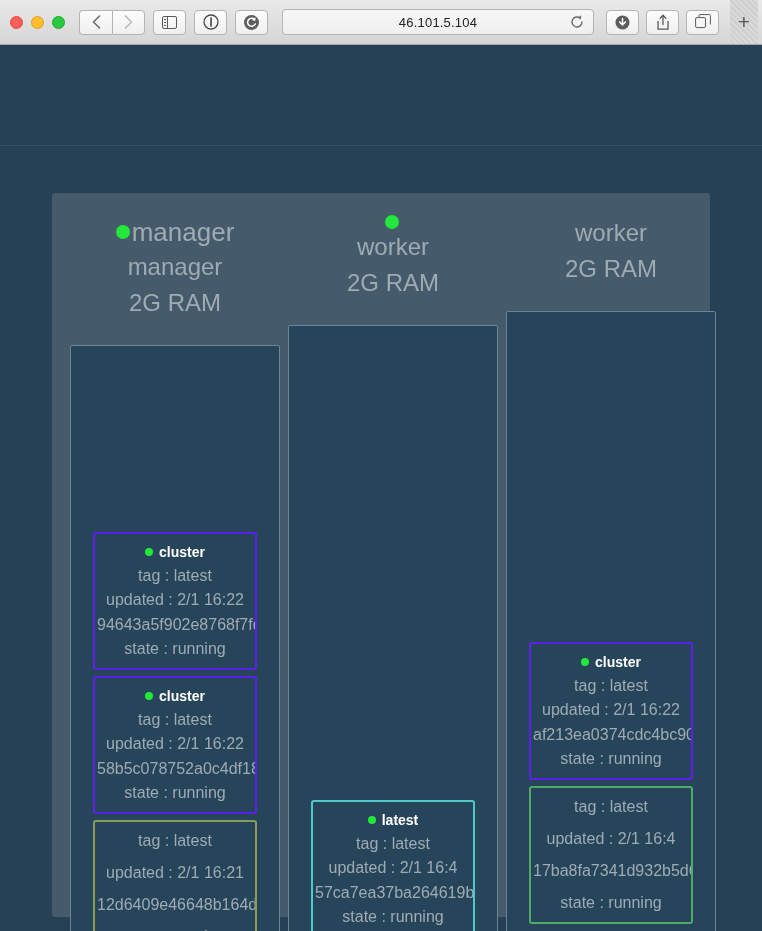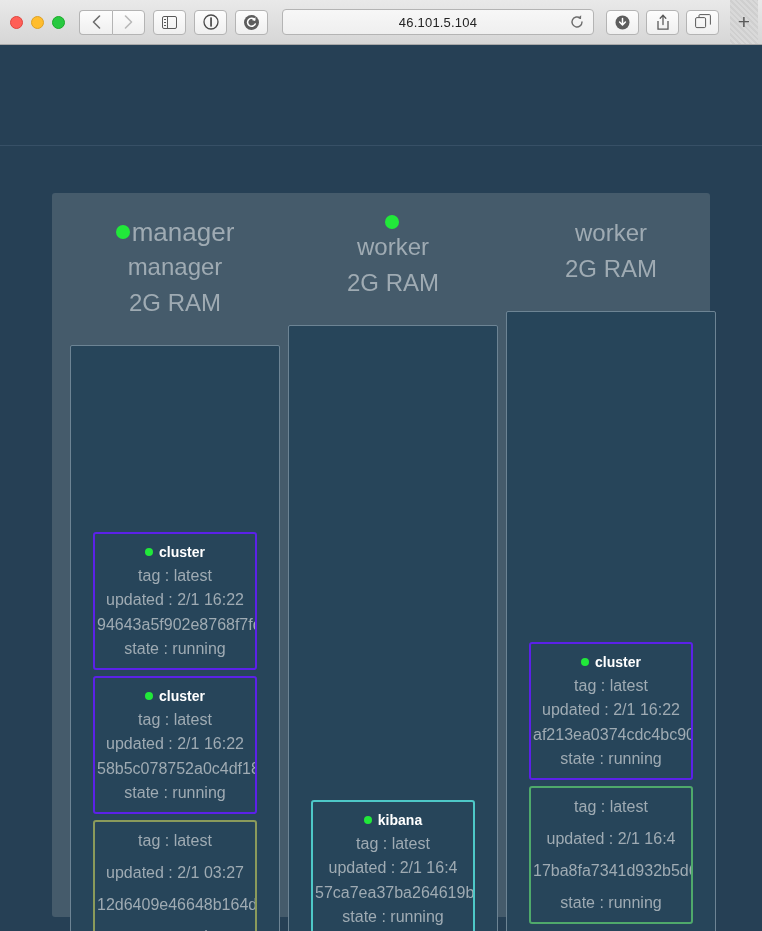--- a/index.html
+++ b/index.html
@@ -259,42 +259,42 @@
               <span>cluster</span>
             </div>
             <div class="c-line">tag : latest</div>
             <div class="c-line">updated : 2/1 16:22</div>
             <div class="c-line c-hash">58b5c078752a0c4df187fd18be7bff2f</div>
             <div class="c-line">state : running</div>
           </div>
 
           <div class="container-card" style="border-color:#8a9a5b">
             <div class="c-line">tag : latest</div>
-            <div class="c-line">updated : 2/1 03:27</div>
+            <div class="c-line">updated : 2/1 16:21</div>
             <div class="c-line c-hash">12d6409e46648b164dbdc101ce6d5d2</div>
             <div class="c-line">state : running</div>
           </div>
         </div>
       </div>
 
       <div class="node">
         <div class="node-header">
           <div class="node-name">
             <span class="node-dot"></span>
           </div>
           <div class="node-role">worker</div>
           <div class="node-ram">2G RAM</div>
         </div>
         <div class="node-body">
           <div class="spacer"></div>
 
           <div class="container-card" style="border-color:#4ec8c8">
             <div class="c-title">
               <span class="c-dot"></span>
-              <span>kibana</span>
+              <span>latest</span>
             </div>
             <div class="c-line">tag : latest</div>
             <div class="c-line">updated : 2/1 16:4</div>
             <div class="c-line c-hash">57ca7ea37ba264619b03e0b37aa529f</div>
             <div class="c-line">state : running</div>
           </div>
         </div>
       </div>
 
       <div class="node">

